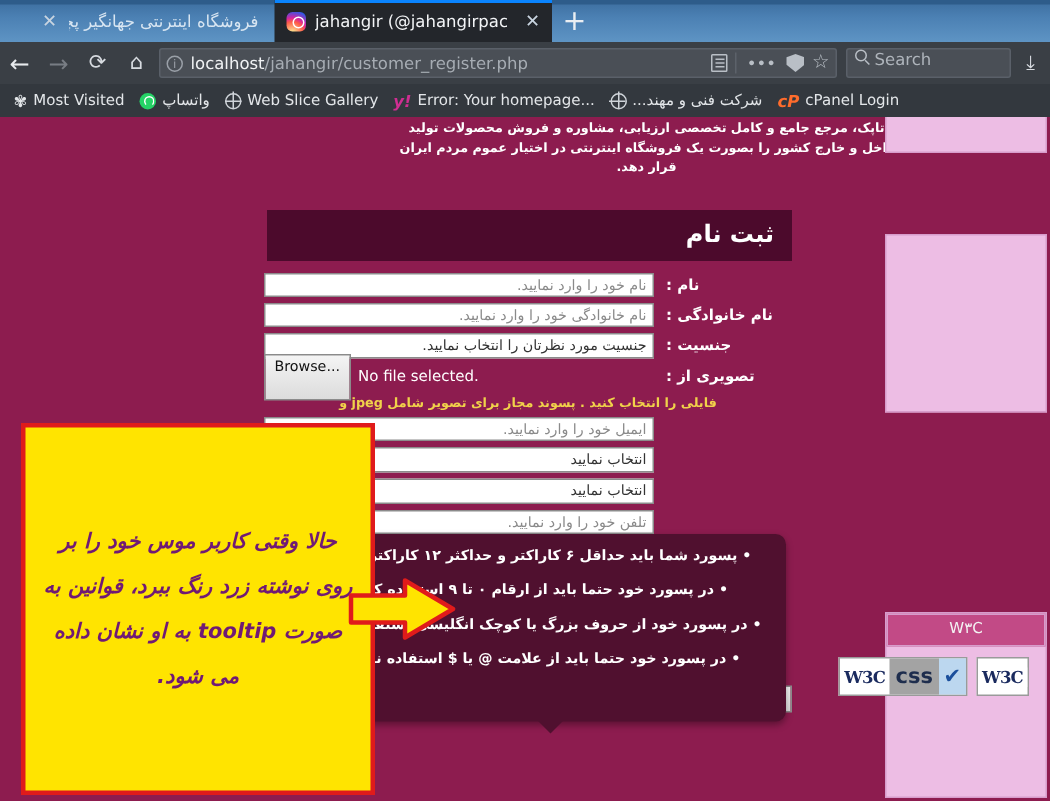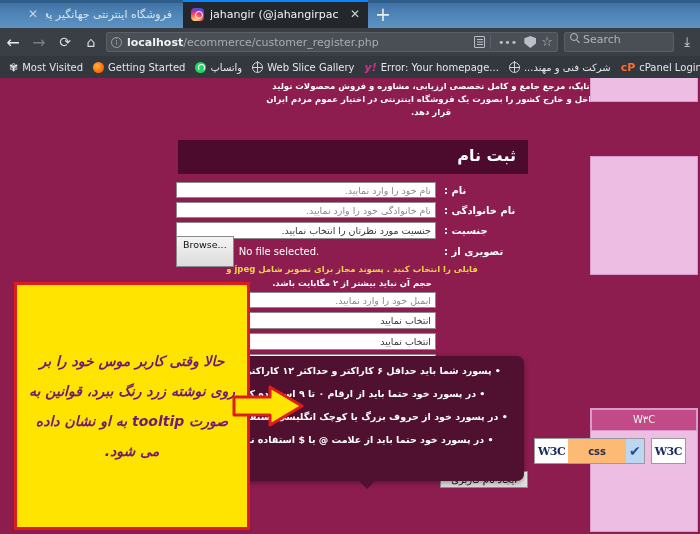--- a/index.html
+++ b/index.html
@@ -67,21 +67,21 @@
     flex: 1 1 auto; height: 20px; margin: 0 6px 0 2px;
     background: #4a4f56; border: 1px solid #5a6069; border-radius: 2px;
     display: flex; align-items: center; padding: 0 4px; gap: 5px;
     font-size: 11px; color: #c9ced4; min-width: 0;
   }
   .info-icon {
     width: 11px; height: 11px; border-radius: 50%; border: 1px solid #9aa0a8;
     color: #9aa0a8; font-size: 8px; line-height: 9px; text-align: center; flex:0 0 11px;
   }
   .url-text { flex: 1 1 auto; white-space: nowrap; overflow: hidden; }
-  .url-text b { color: #f0f2f4; font-weight: 700; }
+  .url-text b { color: #f0f2f4; font-weight: 400; }
   .url-text span { color: #a6acb3; }
   .url-ico { color:#b9bfc6; font-size:11px; padding:0 2px; flex:0 0 auto;}
   .reader-ico{ width:11px;height:12px;border:1.2px solid #b9bfc6;border-radius:1px;position:relative;flex:0 0 11px;}
   .reader-ico::after{content:"";position:absolute;left:2px;top:2px;width:6px;height:1px;background:#b9bfc6;
     box-shadow:0 2.5px 0 #b9bfc6, 0 5px 0 #b9bfc6;}
   .sep{width:1px;height:14px;background:#5c626a;flex:0 0 1px;}
   .shield-ico{width:12px;height:12px;background:#b9bfc6;flex:0 0 12px;
     clip-path: polygon(50% 0, 100% 18%, 100% 60%, 50% 100%, 0 60%, 0 18%);}
   .star-ico{color:#b9bfc6;font-size:13px;line-height:12px;flex:0 0 auto;}
   .searchbar {
@@ -110,21 +110,21 @@
     width:11px;height:11px;border:1.2px solid #cfd4d9;border-radius:50%;position:relative;flex:0 0 11px;
   }
   .globe-ico::before{content:"";position:absolute;left:4px;top:-1.2px;width:1.2px;height:11px;background:#cfd4d9;}
   .globe-ico::after{content:"";position:absolute;left:-1.2px;top:4px;width:11px;height:1.2px;background:#cfd4d9;}
   .gear-ico{color:#e3e6e9;font-size:11px;flex:0 0 auto;}
   .fox-ico{width:11px;height:11px;border-radius:50%;flex:0 0 11px;
     background: radial-gradient(circle at 35% 35%, #ffb03a 0%, #ff7a16 50%, #e8530e 100%);}
   .wa-ico{width:11px;height:11px;border-radius:50%;background:#25d366;position:relative;flex:0 0 11px;}
   .wa-ico::after{content:"";position:absolute;left:3px;top:2.5px;width:5px;height:5px;border:1.2px solid #fff;border-radius:50%;border-bottom-color:transparent;}
   .y-ico{color:#cf2e92;font-weight:700;font-size:11px;font-style:italic;flex:0 0 auto;}
-  .cp-ico{color:#ff6c2c;font-weight:700;font-size:11px;flex:0 0 auto;}
+  .cp-ico{color:#ff6c2c;font-weight:700;font-size:11px;font-style:italic;flex:0 0 auto;}
 
   
   .page {
     position: absolute; top: 78px; left: 0; width: 700px; height: 456px;
     background: #8d1c4f; overflow: hidden; direction: rtl;
   }
   .site-slogan {
     position:absolute; right: 104px; top: 2px; width: 330px;
     color:#ffffff; font-size: 8.5px; font-weight: 700; line-height: 13px;
     text-align: center;
@@ -156,21 +156,21 @@
   }
   .w3badges{
     position:absolute; right:14px; top:360px; display:flex; direction:ltr; gap:6px;
   }
   .w3badge{
     height:26px; display:flex; align-items:center; background:#ffffff;
     border:1px solid #9a9a9a; overflow:hidden;
   }
   .w3badge .w3 { background:#fff; color:#1a2a5e; font-weight:700; font-size:11px; padding:0 3px;
                  font-family:"DejaVu Serif","Liberation Serif",serif; letter-spacing:-0.5px;}
-  .w3badge .kind{ background:#fdba74; color:#1e2d4d; font-size:10px; font-weight:700; padding:0 20px; height:26px; display:flex; align-items:center;}
+  .w3badge .kind{ background:#a3a3a3; color:#1e2d4d; font-size:14px; font-weight:700; padding:0 4px; height:26px; display:flex; align-items:center;}
   .w3badge .chk{ background:#bcd7ef; color:#1b4f9c; font-size:14px; padding:0 3px; height:26px; display:flex; align-items:center;}
 
   
   .form-title{
     position:absolute; right:172px; top:62px; width:350px; height:34px;
     background:#4c0a2c; color:#ffffff; font-size:16px; font-weight:700;
     padding: 6px 12px 0 0; letter-spacing:0;
   }
   .form-wrap{ position:absolute; right:172px; top:104px; width:352px; }
   .frow{ display:flex; align-items:flex-start; margin-bottom:4px; }
@@ -256,42 +256,38 @@
     <div class="newtab">+</div>
   </div>
 
   <div class="navbar">
     <div class="nav-btn back">←</div>
     <div class="nav-btn fwd">→</div>
     <div class="nav-btn">⟳</div>
     <div class="nav-btn">⌂</div>
     <div class="urlbar">
       <span class="info-icon">i</span>
-      <span class="url-text"><b>localhost</b><span>/ecommerce/customer_register.php</span></span>
+      <span class="url-text"><b>localhost</b><span>/jahangir/customer_register.php</span></span>
       <span class="reader-ico"></span>
       <span class="sep"></span>
       <span class="url-ico">•••</span>
       <span class="shield-ico"></span>
       <span class="star-ico">☆</span>
     </div>
     <div class="searchbar">
       <span class="mag"></span>
       <span>Search</span>
     </div>
     <div class="dl-ico">⤓</div>
   </div>
 
   <div class="bookmarks">
     <div class="bm">
       <span class="gear-ico">✾</span>
       <span class="lbl">Most Visited</span>
-    </div>
-    <div class="bm">
-      <span class="fox-ico"></span>
-      <span class="lbl">Getting Started</span>
     </div>
     <div class="bm">
       <span class="wa-ico"></span>
       <span class="lbl rtl">واتساپ</span>
     </div>
     <div class="bm">
       <span class="globe-ico"></span>
       <span class="lbl">Web Slice Gallery</span>
     </div>
     <div class="bm">
@@ -352,21 +348,20 @@
 
       <div class="frow">
         <div class="flabel">تصویری از :</div>
         <div class="ffile">
           <span class="browse-btn">Browse...</span>
           <span class="nofile">No file selected.</span>
         </div>
       </div>
 
       <div class="hint">فایلی را انتخاب کنید . پسوند مجاز برای تصویر شامل jpeg و</div>
-      <div class="hint hint2">حجم آن نباید بیشتر از ۲ مگابایت باشد.</div>
 
       <div class="frow">
         <div class="flabel"></div>
         <div class="finput">ایمیل خود را وارد نمایید.</div>
       </div>
 
       <div class="frow">
         <div class="flabel"></div>
         <div class="fselect">
           <span>انتخاب نمایید</span>

